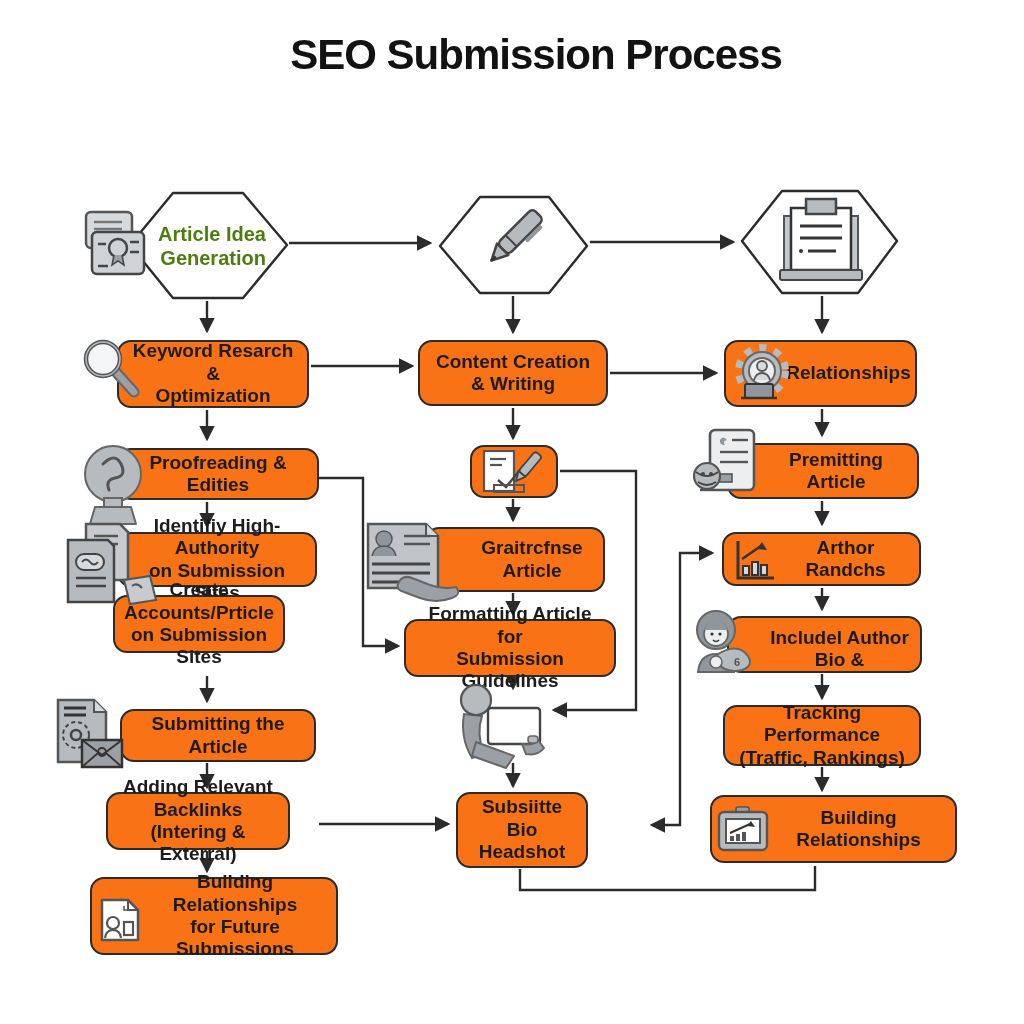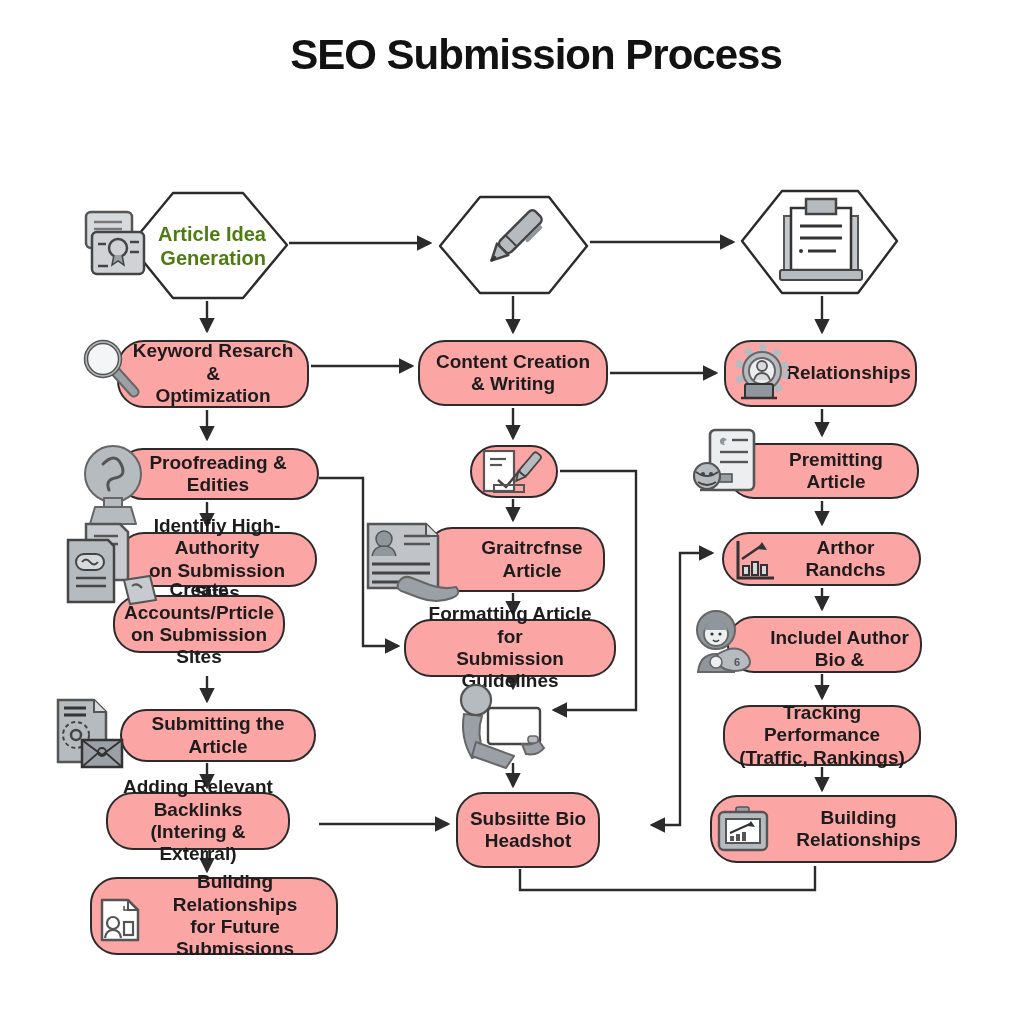--- a/index.html
+++ b/index.html
@@ -1,21 +1,21 @@
 <!DOCTYPE html>
 <html><head>
 <meta charset="utf-8">
 <style>
   html,body{margin:0;padding:0;background:#fff;}
   body{width:1024px;height:1024px;font-family:"Liberation Sans",sans-serif;}
   .stage{position:relative;width:1024px;height:1024px;background:#fff;overflow:hidden;}
   .title{position:absolute;top:28px;left:0;width:100%;text-align:center;color:#121212;
          font-weight:700;font-size:42px;line-height:1.3;letter-spacing:-1px;margin-left:24px;}
   .conn{position:absolute;left:0;top:0;z-index:1;}
-  .node{position:absolute;z-index:2;background:#fca5a5;border:2.5px solid #2b2b2b;border-radius:27px;
+  .node{position:absolute;z-index:2;background:#f97316;border:2.5px solid #2b2b2b;border-radius:14px;
         display:flex;align-items:center;justify-content:center;text-align:center;
         font-weight:700;font-size:19px;line-height:1.18;color:#1c1c1c;
         white-space:pre-line;box-sizing:border-box;padding:4px 8px;}
   .hexlabel{position:absolute;z-index:2;display:flex;align-items:center;justify-content:center;
         text-align:right;font-weight:700;font-size:20px;line-height:1.2;color:#4d7c0f;white-space:pre-line;}
   .icon{position:absolute;z-index:3;}
   .icon svg{display:block;}
 </style>
 </head>
 <body>
@@ -90,21 +90,21 @@
 (Intering &amp; Exterral)</div>
   <div class="node" style="left:90px;top:877px;width:248px;height:78px;padding-left:50px;">Building Relationships
 for Future Submissions</div>
 
   <div class="node" style="left:418px;top:340px;width:190px;height:66px;">Content Creation
 &amp; Writing</div>
   <div class="node" style="left:470px;top:445px;width:88px;height:53px;"></div>
   <div class="node" style="left:425px;top:527px;width:180px;height:65px;padding-left:42px;">Graitrcfnse Article</div>
   <div class="node" style="left:404px;top:619px;width:212px;height:58px;">Formatting Article for
 Submission Guidelines</div>
-  <div class="node" style="left:456px;top:792px;width:144px;height:76px;">Subsiitte Bio
+  <div class="node" style="left:456px;top:792px;width:132px;height:76px;">Subsiitte Bio
 Headshot</div>
 
   <div class="node" style="left:724px;top:340px;width:193px;height:67px;padding-left:64px;">Relationships</div>
   <div class="node" style="left:727px;top:443px;width:192px;height:56px;padding-left:34px;">Premitting Article</div>
   <div class="node" style="left:722px;top:532px;width:199px;height:54px;padding-left:56px;">Arthor Randchs</div>
   <div class="node" style="left:723px;top:705px;width:198px;height:61px;">Tracking Performance
 (Traffic, Rankings)</div>
   <div class="node" style="left:727px;top:616px;width:195px;height:57px;padding-left:38px;align-items:flex-start;padding-top:9px;">Includel Author Bio &amp;</div>
   <div class="node" style="left:710px;top:795px;width:247px;height:68px;padding-left:58px;">Building Relationships</div>
 

